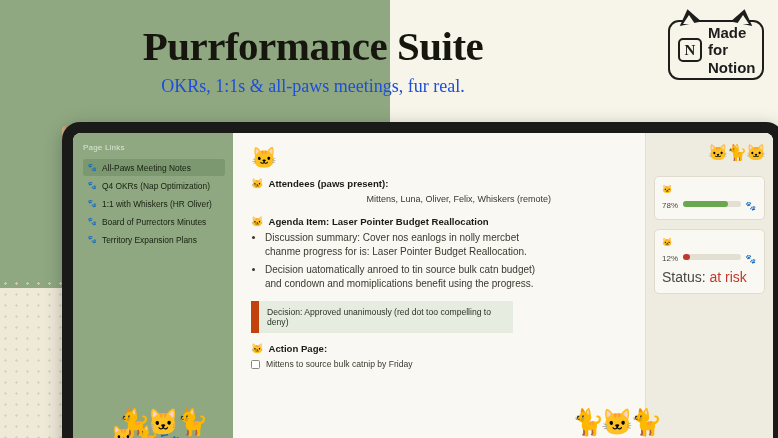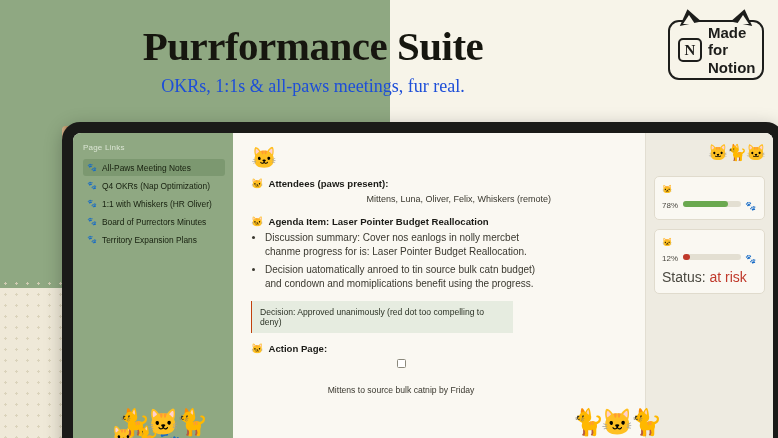--- a/index.html
+++ b/index.html
@@ -166,24 +166,24 @@
   .sec-head {
     display: flex; align-items: center; gap: 5px;
     font-size: 9.6px; font-weight: bold; color: #1b1b17;
     margin: 10px 0 4px 0;
   }
   .sec-head .ico { font-size: 10px; }
   .body-text { font-size: 9px; color: #3a382f; line-height: 1.45; text-align: right; }
   ul.bullets { margin: 3px 0 0 0; padding-left: 14px; }
   ul.bullets li { font-size: 10px; color: #3a382f; line-height: 1.4; margin-bottom: 4px; }
   .decision {
-    margin-top: 10px; background: #e6ece0; border-left: 1px solid #c2410c;
+    margin-top: 10px; background: #e6ece0; border-left: 8px solid #c2410c;
     padding: 6px 8px; font-size: 8.6px; color: #2c3326; width: 262px;
   }
-  .action-row { display: flex; align-items: center; gap: 17px; margin-top: 5px; flex-direction: column; }
+  .action-row { display: flex; align-items: center; gap: 6px; margin-top: 5px; }
   .checkbox {
     width: 9px; height: 9px; border: 1.2px solid #8b897c; border-radius: 1.5px; background: #fff;
     flex: 0 0 auto;
   }
   .action-label { font-size: 8.6px; color: #3a382f; }
 
   
   .rail {
     position: absolute; right: 0; top: 0; width: 128px; height: 100%;
     background: #eeebe1; border-left: 1px solid #e2ded2;

